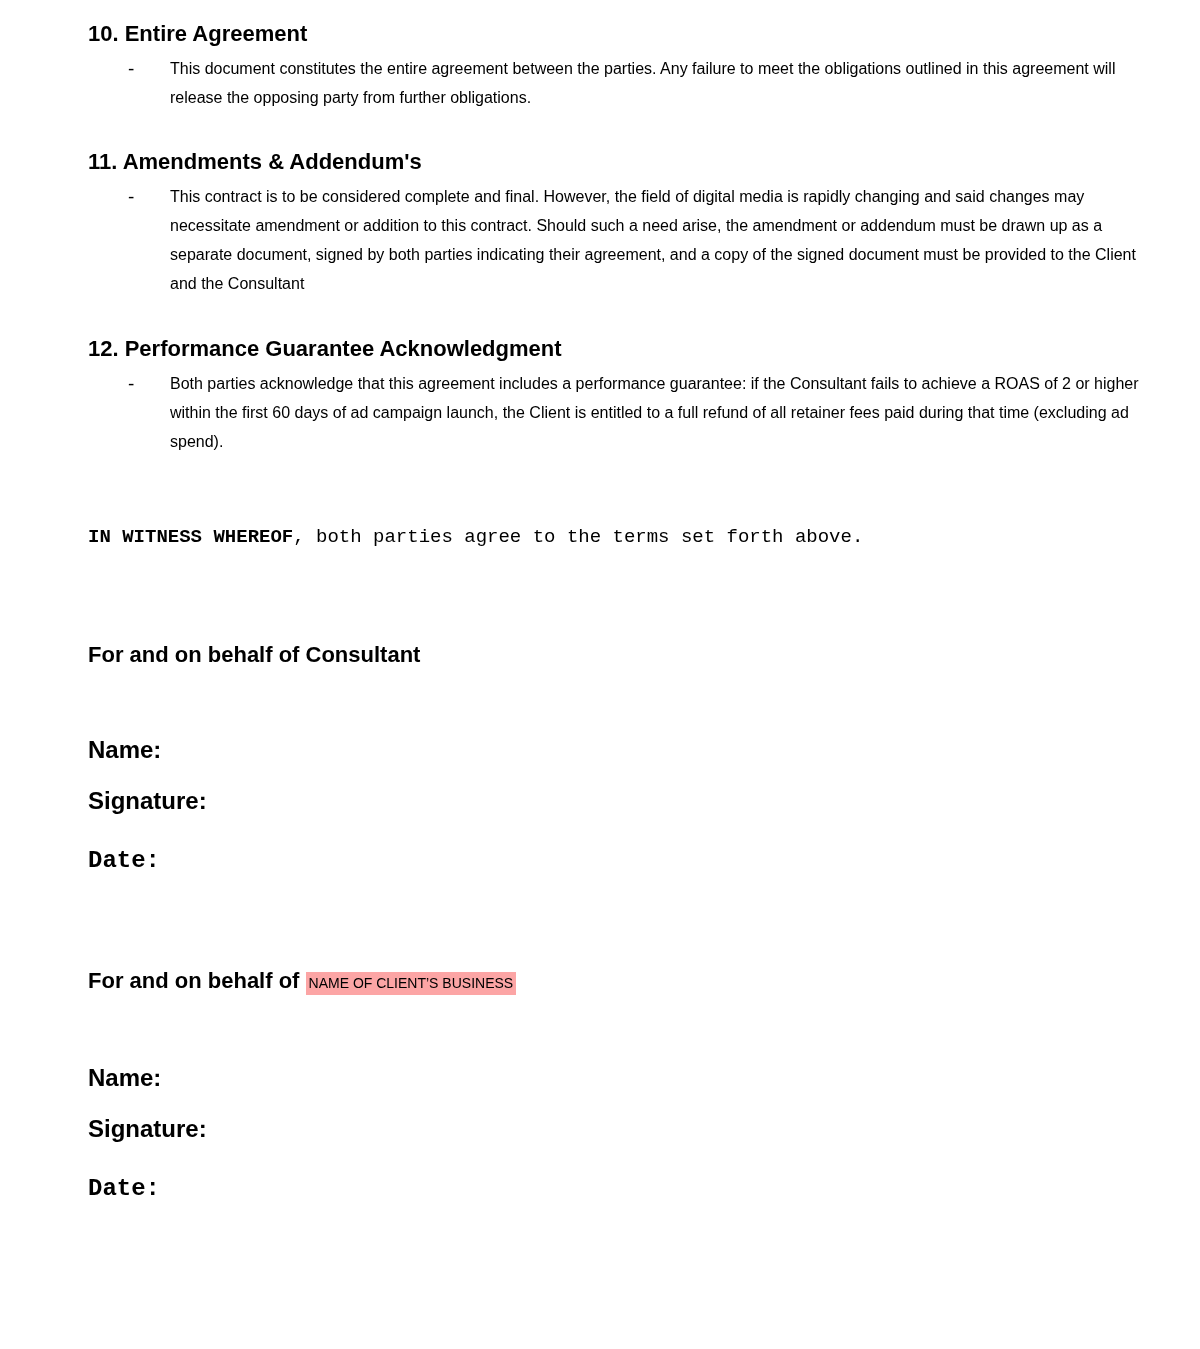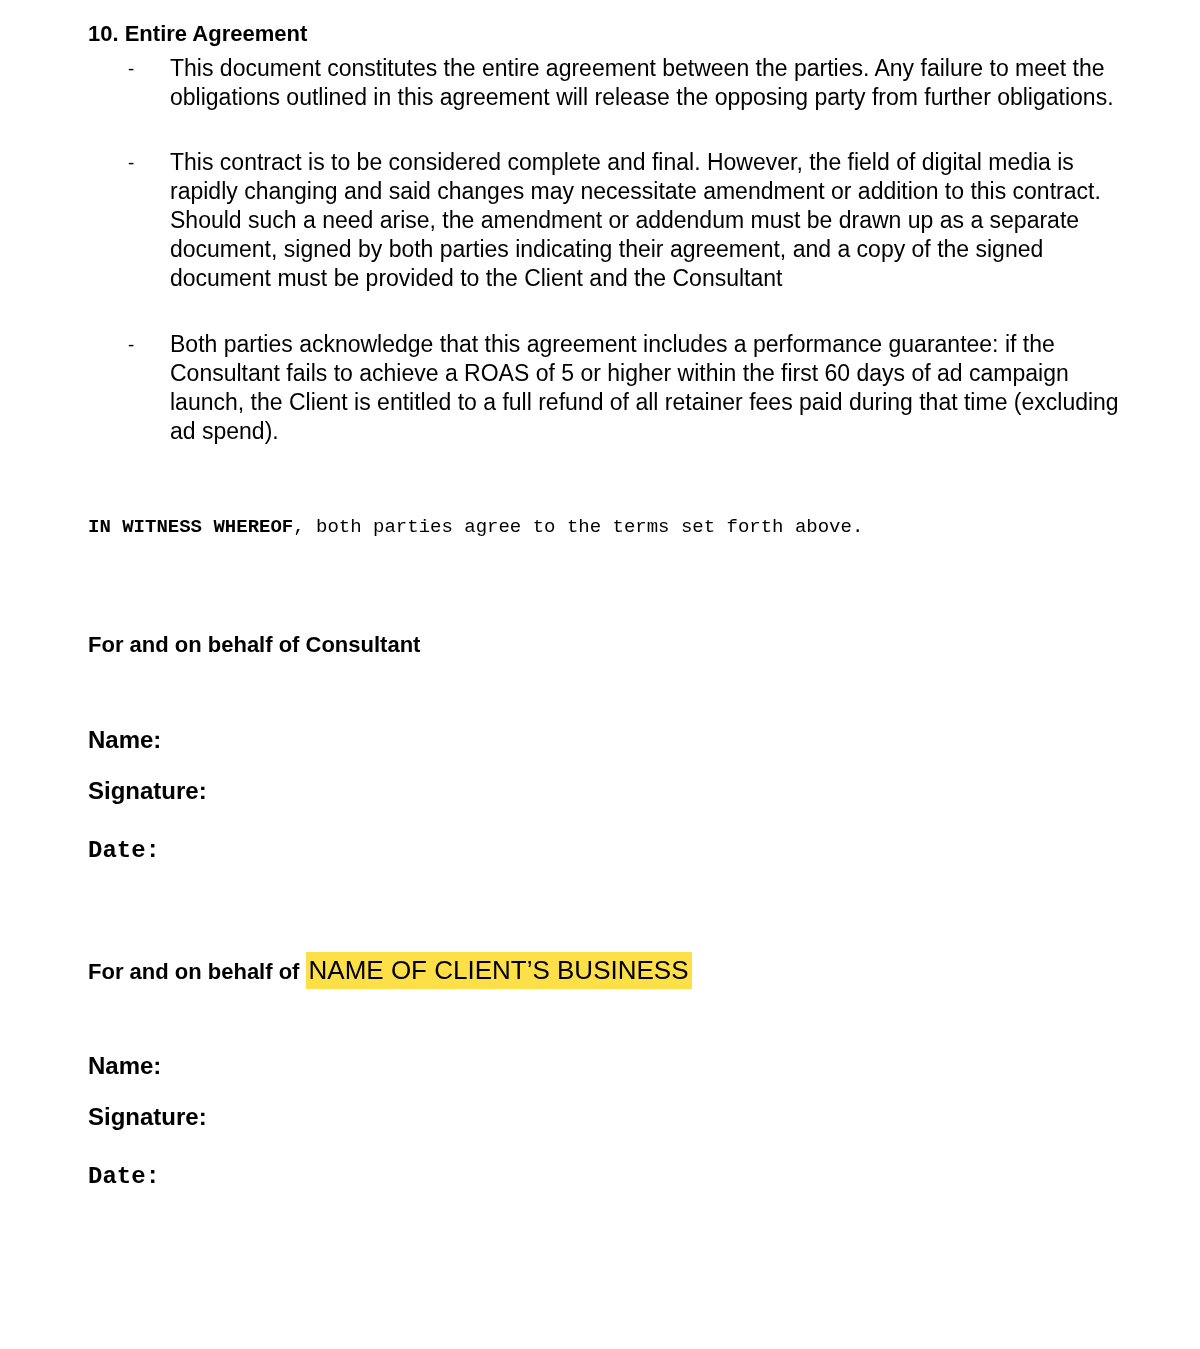--- a/index.html
+++ b/index.html
@@ -30,21 +30,21 @@
     margin-top: 6px;
     padding-left: 40px;
   }
   .bullet .dash {
     flex: none;
     width: 42px;
     font-size: 19px;
     line-height: 29px;
   }
   .bullet p {
-    font-size: 23px;
+    font-size: 16px;
     line-height: 29px;
     color: #000;
   }
   .witness {
     margin-top: 67px;
     font-size: 19px;
     line-height: 29px;
     font-family: Liberation Mono, monospace;
   }
   .witness .bold { font-weight: 700; }
@@ -57,50 +57,52 @@
   .sig-heading-2 { margin-top: 92px; line-height: 29px; }
   .sig-label {
     font-size: 24px;
     font-weight: 700;
     line-height: 26px;
   }
   .sig-label.first { margin-top: 68px; }
   .sig-label.mid   { margin-top: 25px; }
   .sig-label.last  { margin-top: 34px; font-family: Liberation Mono, monospace; }
   .highlight {
-    background: #fde047;
-    font-size: 26px;
+    background: #fca5a5;
+    font-size: 14px;
     font-weight: 400;
     padding: 3px 3px 4px 3px;
   }
 </style>
 </head>
 <body>
 
 <div class="page">
 
   <div class="section">
     <h2 class="section-heading">10. Entire Agreement</h2>
     <div class="bullet">
       <span class="dash">-</span>
       <p>This document constitutes the entire agreement between the parties. Any failure to meet the obligations outlined in this agreement will release the opposing party from further obligations.</p>
     </div>
   </div>
 
   <div class="section">
+    <h2 class="section-heading">11. Amendments &amp; Addendum's</h2>
     <div class="bullet">
       <span class="dash">-</span>
       <p>This contract is to be considered complete and final. However, the field of digital media is rapidly changing and said changes may necessitate amendment or addition to this contract. Should such a need arise, the amendment or addendum must be drawn up as a separate document, signed by both parties indicating their agreement, and a copy of the signed document must be provided to the Client and the Consultant</p>
     </div>
   </div>
 
   <div class="section" style="margin-top:37px;">
+    <h2 class="section-heading">12. Performance Guarantee Acknowledgment</h2>
     <div class="bullet">
       <span class="dash">-</span>
-      <p>Both parties acknowledge that this agreement includes a performance guarantee: if the Consultant fails to achieve a ROAS of 5 or higher within the first 60 days of ad campaign launch, the Client is entitled to a full refund of all retainer fees paid during that time (excluding ad spend).</p>
+      <p>Both parties acknowledge that this agreement includes a performance guarantee: if the Consultant fails to achieve a ROAS of 2 or higher within the first 60 days of ad campaign launch, the Client is entitled to a full refund of all retainer fees paid during that time (excluding ad spend).</p>
     </div>
   </div>
 
   <p class="witness">
     <span class="bold">IN WITNESS WHEREOF</span><span>, both parties agree to the terms set forth above.</span>
   </p>
 
   <div>
     <h2 class="sig-heading sig-heading-1">For and on behalf of Consultant</h2>
     <p class="sig-label first">Name:</p>

